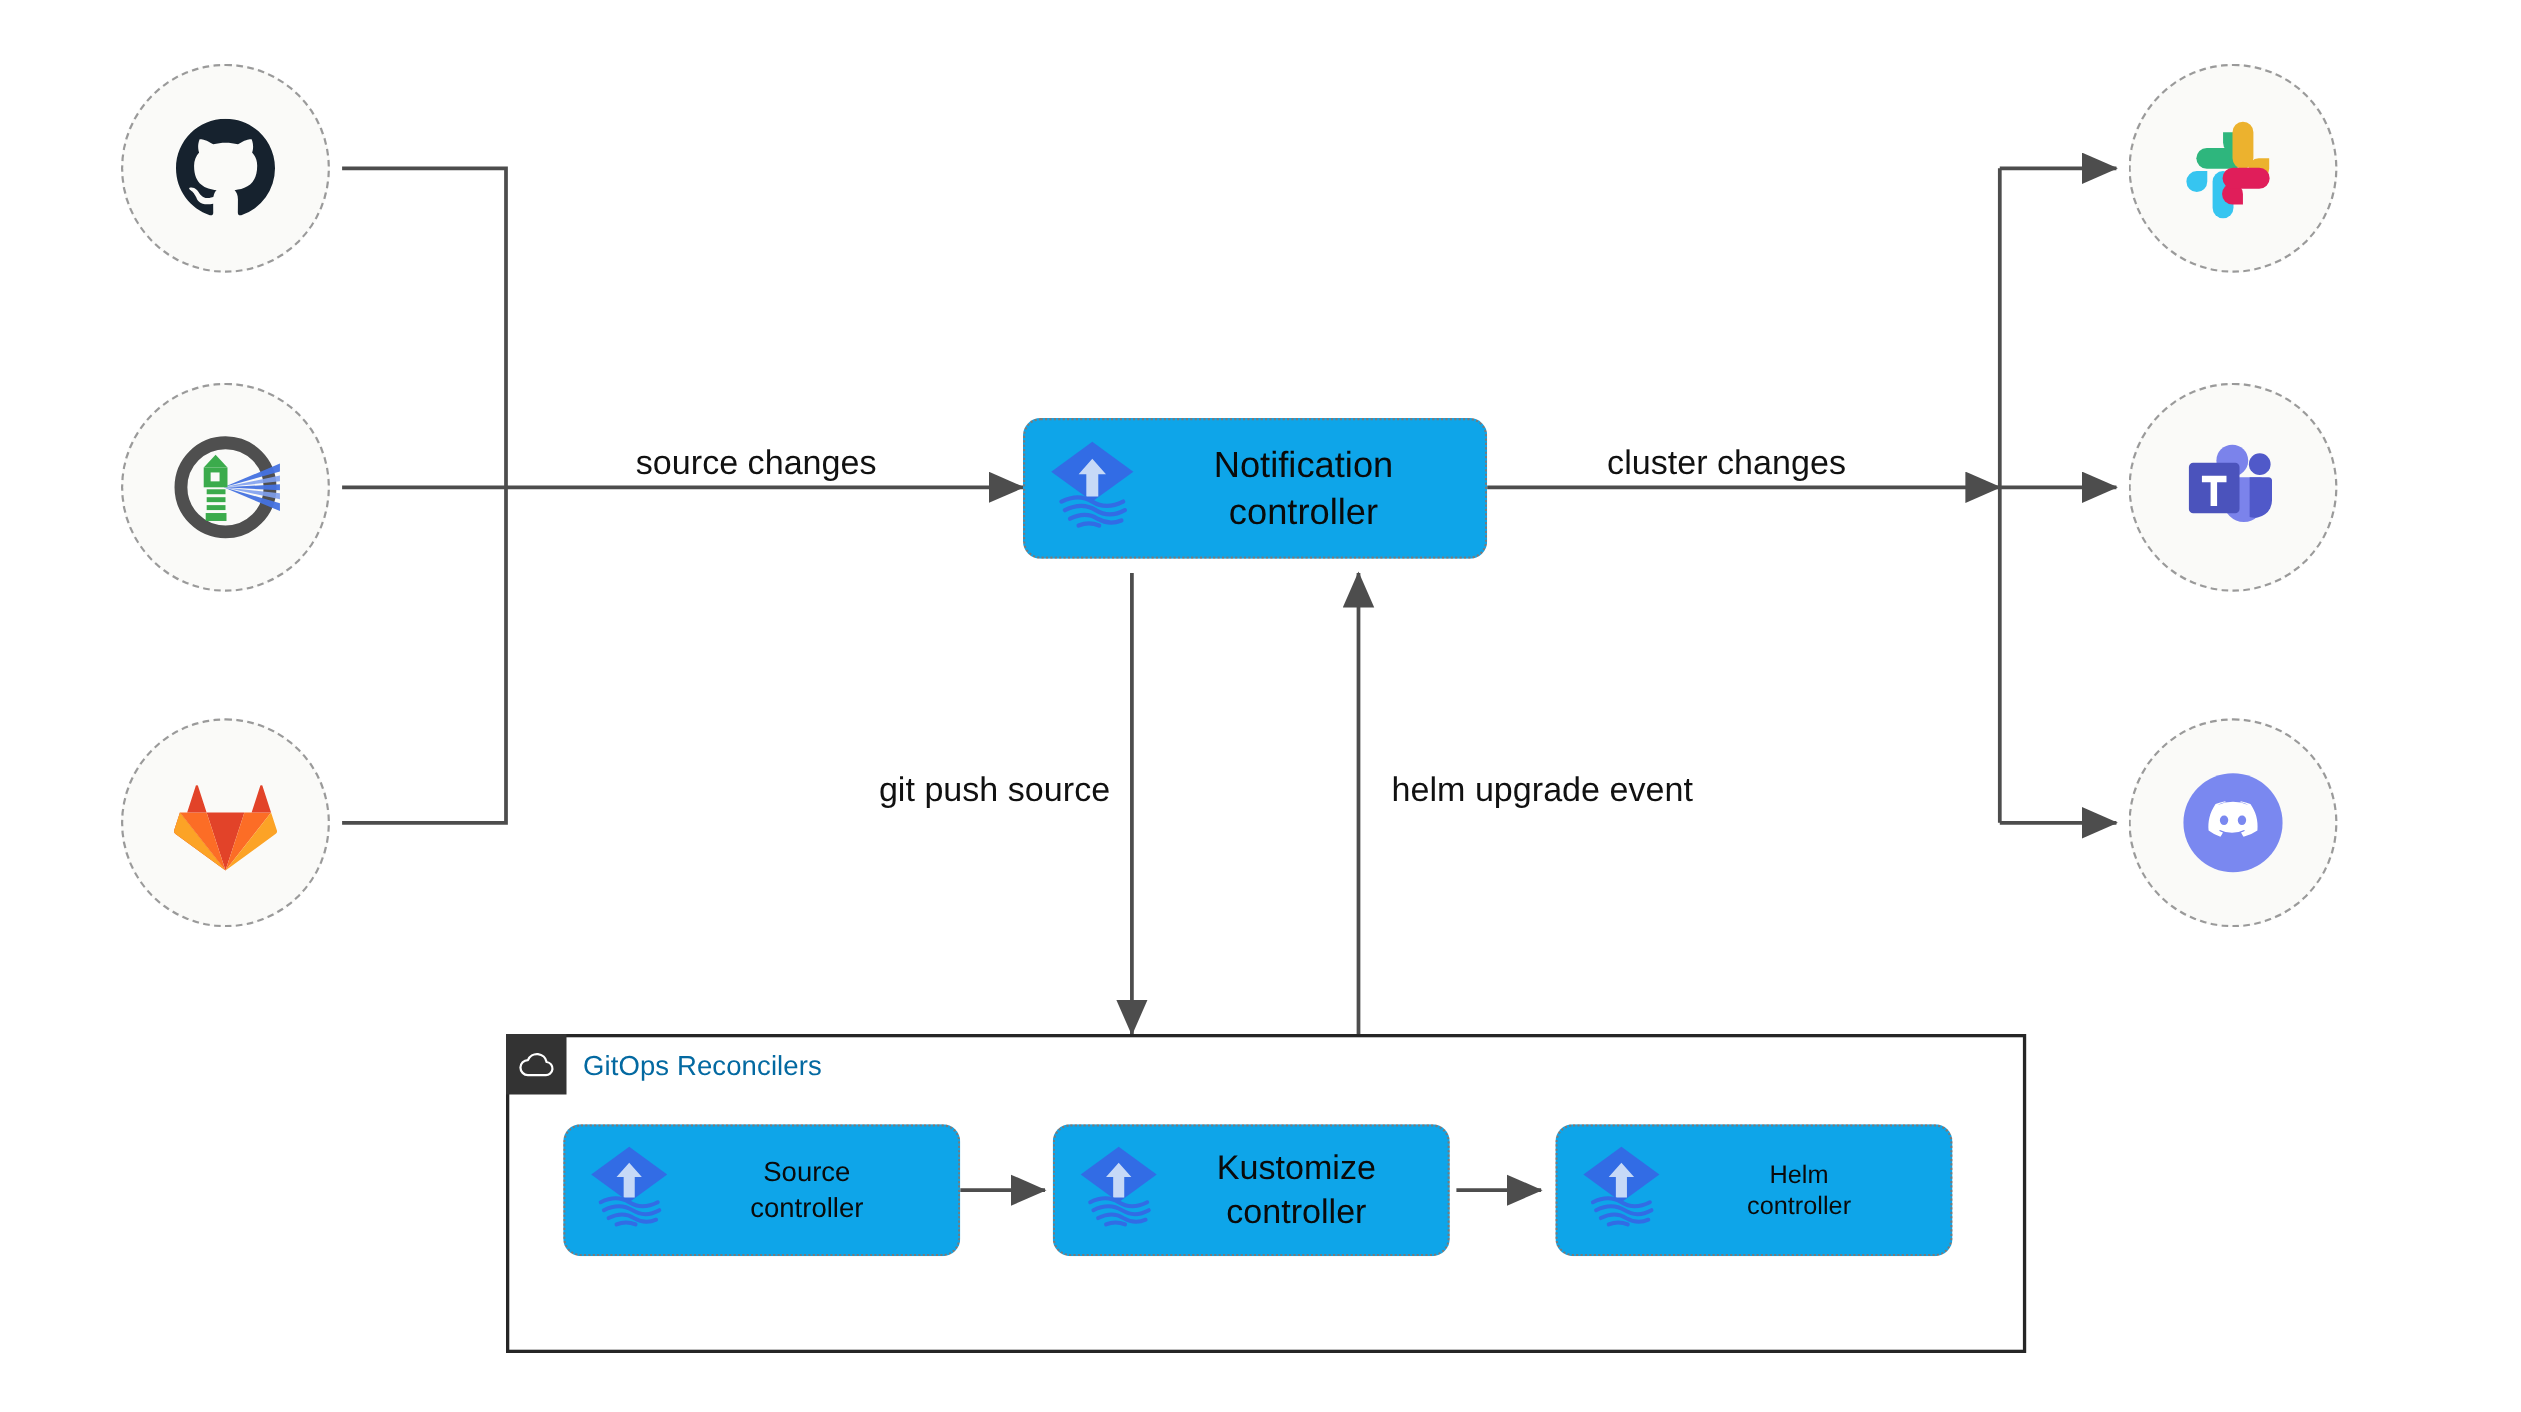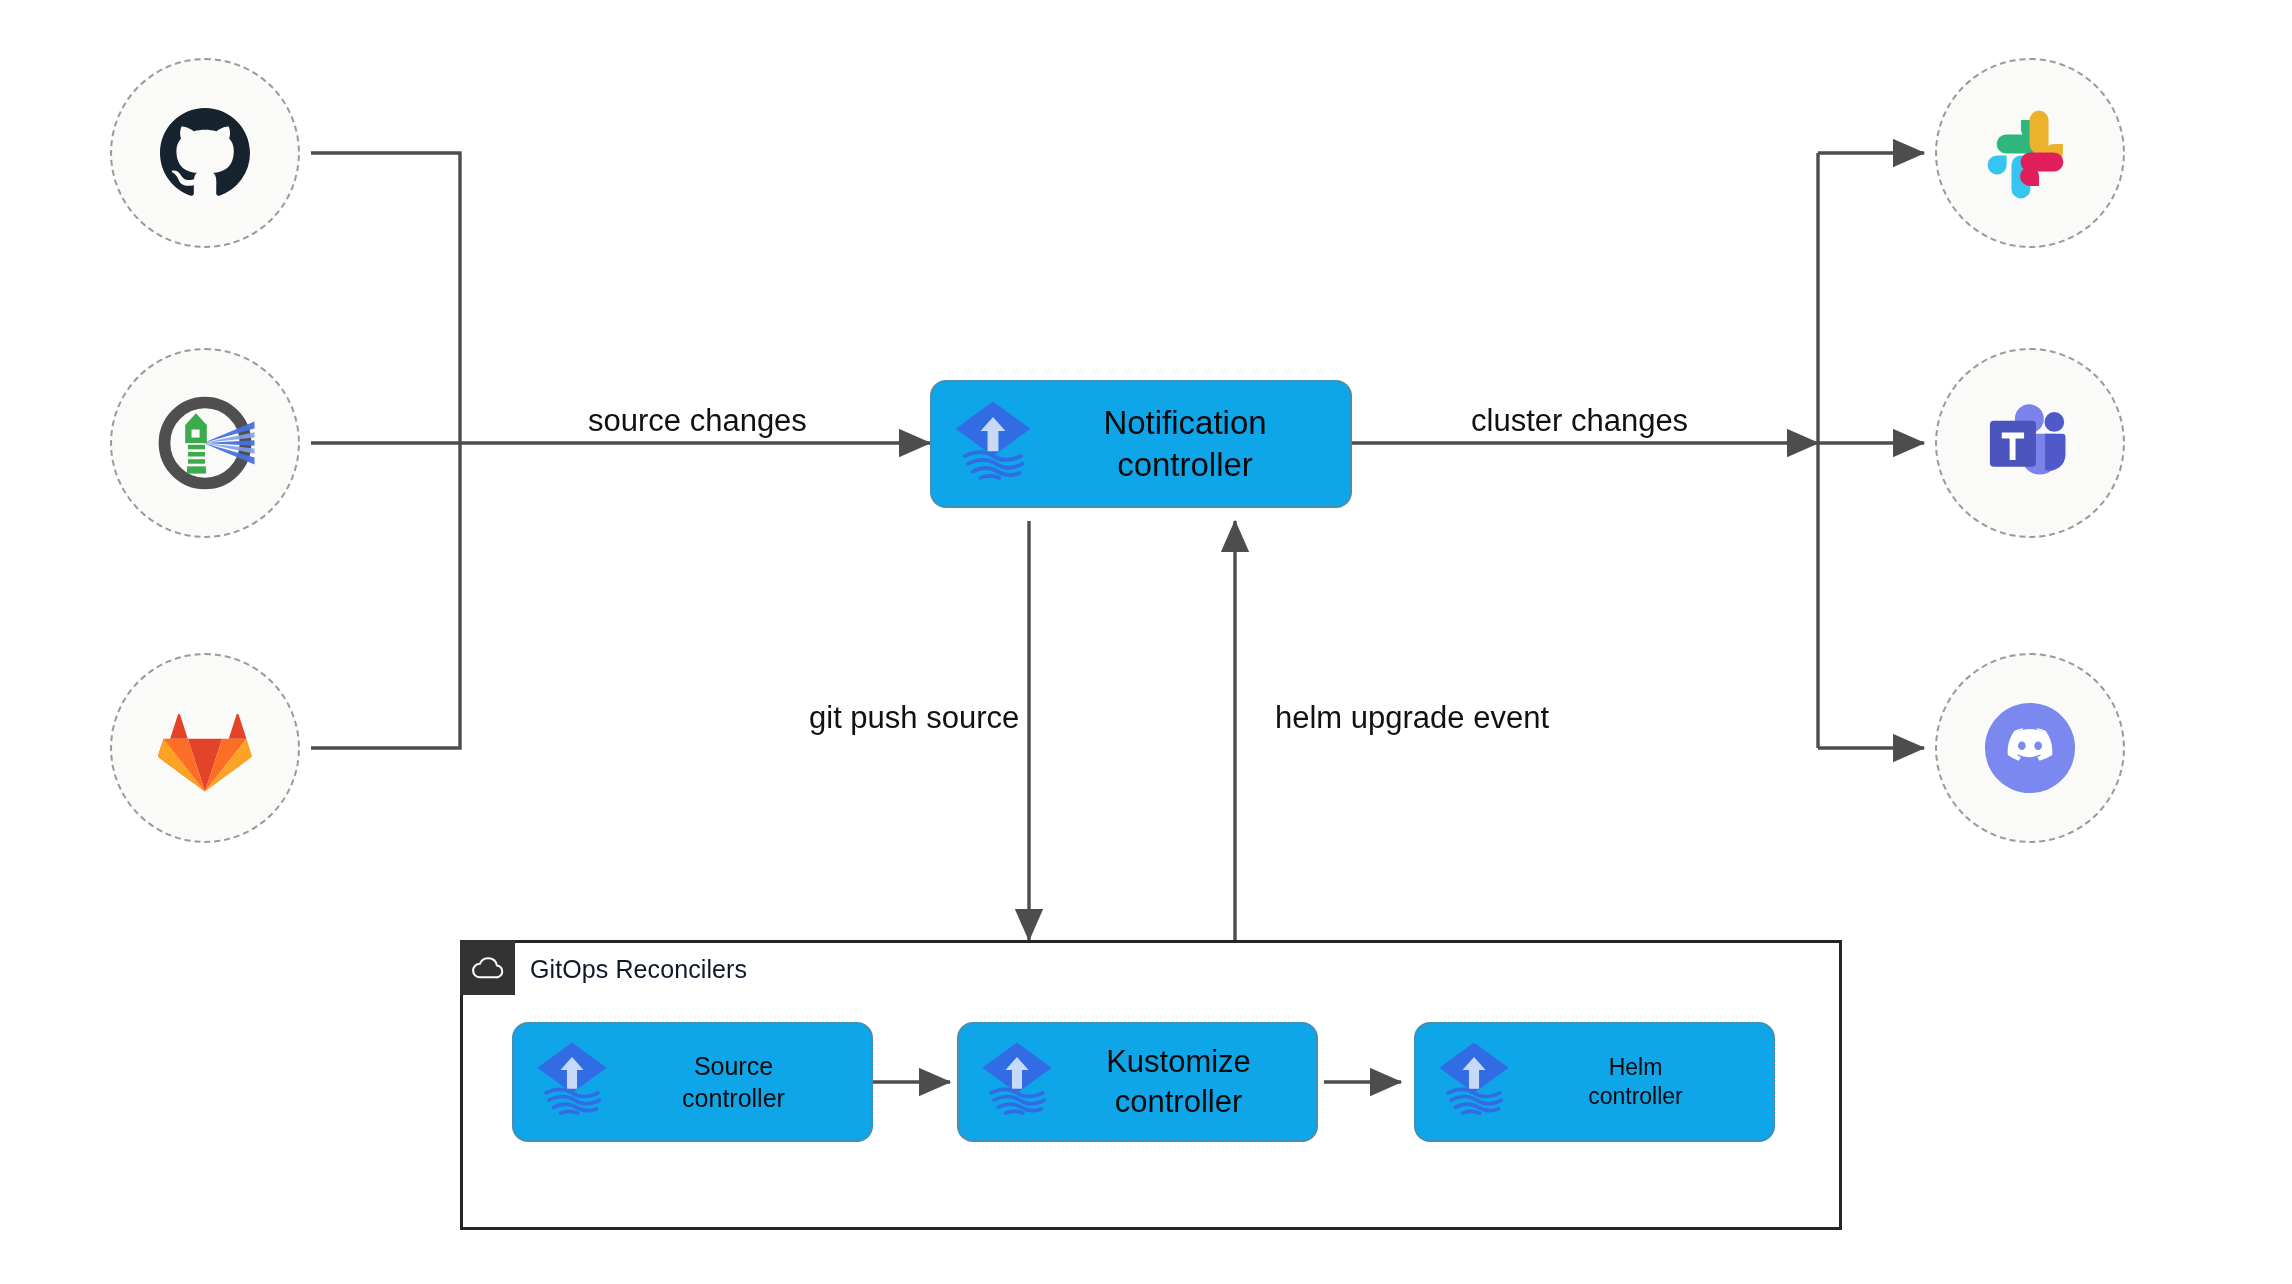--- a/index.html
+++ b/index.html
@@ -84,31 +84,30 @@
     background:#333333;
     display:flex;
     align-items:center;
     justify-content:center;
   }
   #reconcilers-title{
     position:absolute;
     left:530px;
     top:955px;
     font-size:25px;
-    color:#0f172a;
+    color:#0369a1;
     letter-spacing:0.1px;
   }
 
   
   .edge-label{
     position:absolute;
     font-size:31px;
     color:#111111;
     white-space:nowrap;
-    margin-left:10px;
   }
 </style>
 </head>
 <body>
 
 <div id="stage">
 
   <svg id="wires" viewBox="0 0 2292 1284" width="2292" height="1284" xmlns="http://www.w3.org/2000/svg">
     <defs>
       <marker id="arrowhead" markerWidth="11" markerHeight="11" refX="9.2" refY="4.2" orient="auto" markerUnits="strokeWidth">

